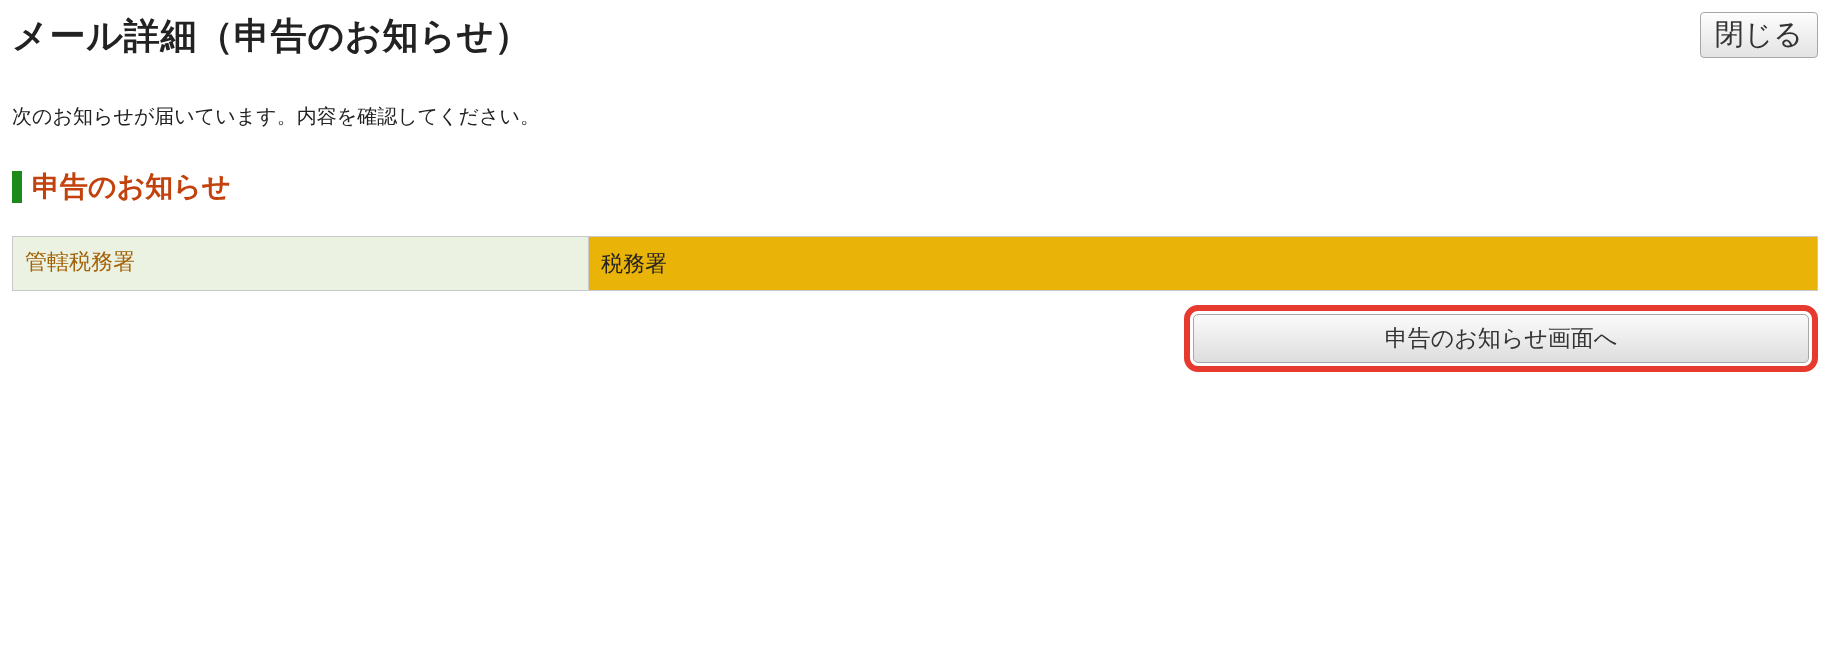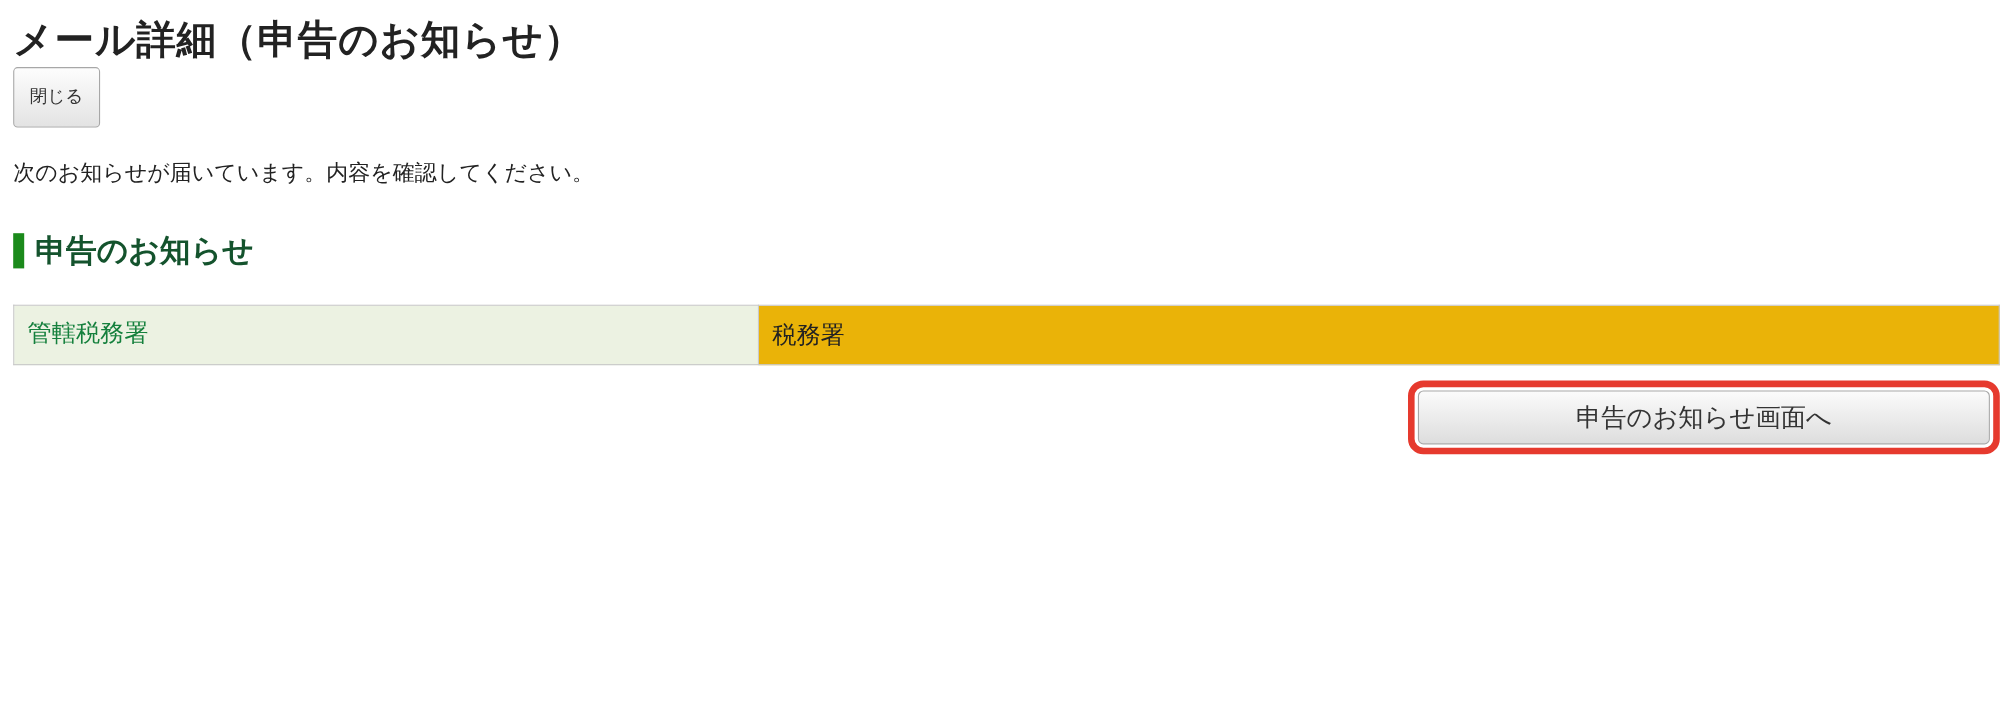--- a/index.html
+++ b/index.html
@@ -7,32 +7,31 @@
       font-family: "Hiragino Kaku Gothic ProN", "メイリオ", Meiryo, sans-serif;
       background: #ffffff;
       padding: 12px;
       width: 1830px;
       color: #222;
     }
     .header-row {
       display: flex;
       justify-content: space-between;
       align-items: flex-start;
-      margin-bottom: 28px;
-      flex-direction: column;
+      margin-bottom: 42px;
     }
     .page-title {
       font-size: 36px;
       font-weight: 700;
       color: #222;
       letter-spacing: 0.02em;
     }
     .close-btn {
-      font-size: 16px;
-      padding: 16px 14px;
+      font-size: 29px;
+      padding: 2px 14px;
       background: linear-gradient(#fdfdfd, #e3e3e3);
       border: 1px solid #a7a7a7;
       border-radius: 4px;
       color: #333;
       cursor: pointer;
     }
     .intro {
       font-size: 20px;
       color: #222;
       margin-bottom: 38px;
@@ -44,60 +43,60 @@
     }
     .section-bar {
       width: 10px;
       height: 32px;
       background: #1b8a1b;
       margin-right: 10px;
     }
     .section-title h2 {
       font-size: 28px;
       font-weight: 700;
-      color: #14532d;
+      color: #c2410c;
     }
     table.details {
       width: 100%;
       border-collapse: collapse;
       table-layout: fixed;
       margin-bottom: 14px;
     }
     table.details th, table.details td {
       border: 1px solid #c9c9c9;
       padding: 10px 12px;
       font-size: 22px;
       text-align: left;
       vertical-align: top;
       font-weight: 400;
     }
     table.details th {
       background: #ecf2e2;
-      color: #15803d;
-      width: 677px;
+      color: #a16207;
+      width: 576px;
     }
     table.details td {
       background: #eab308;
       color: #222;
       line-height: 1.5;
     }
     .action-row {
       display: flex;
       justify-content: flex-end;
     }
     .highlight-wrap {
       border: 6px solid #e63a2e;
       border-radius: 14px;
       padding: 3px;
       display: inline-block;
     }
     .notice-btn {
       font-size: 23px;
       padding: 8px 40px;
-      width: 520px;
+      width: 616px;
       background: linear-gradient(#fbfbfb, #dddddd);
       border: 1px solid #a7a7a7;
       border-radius: 5px;
       color: #333;
       cursor: pointer;
     }
   </style>
 </head>
 <body>
 

